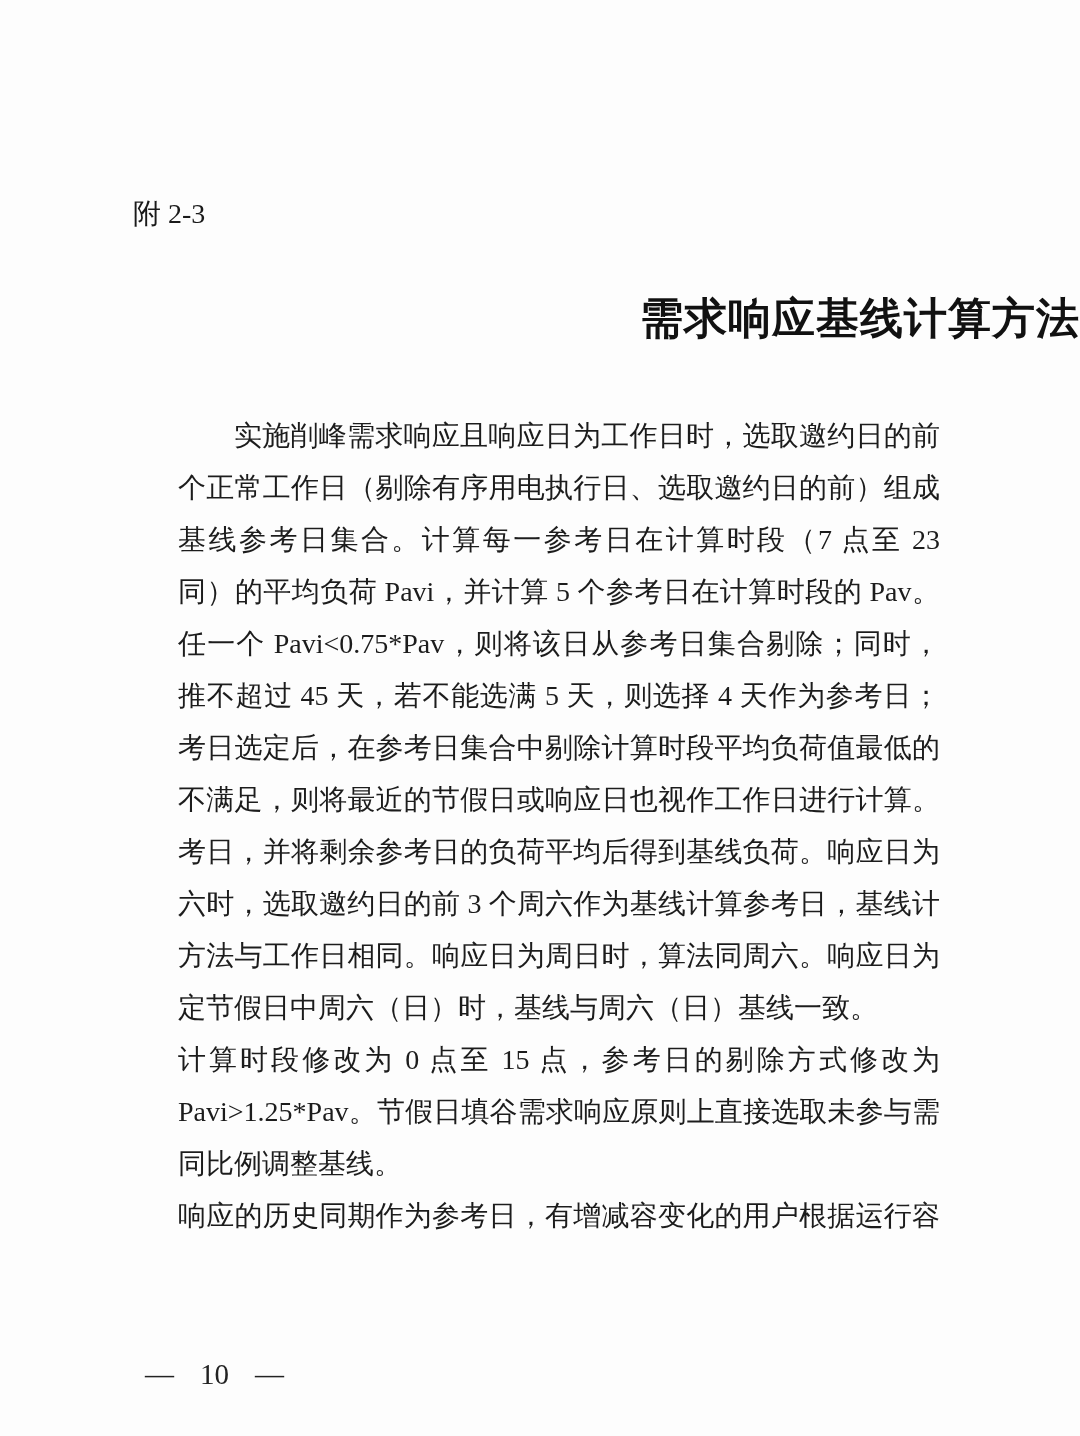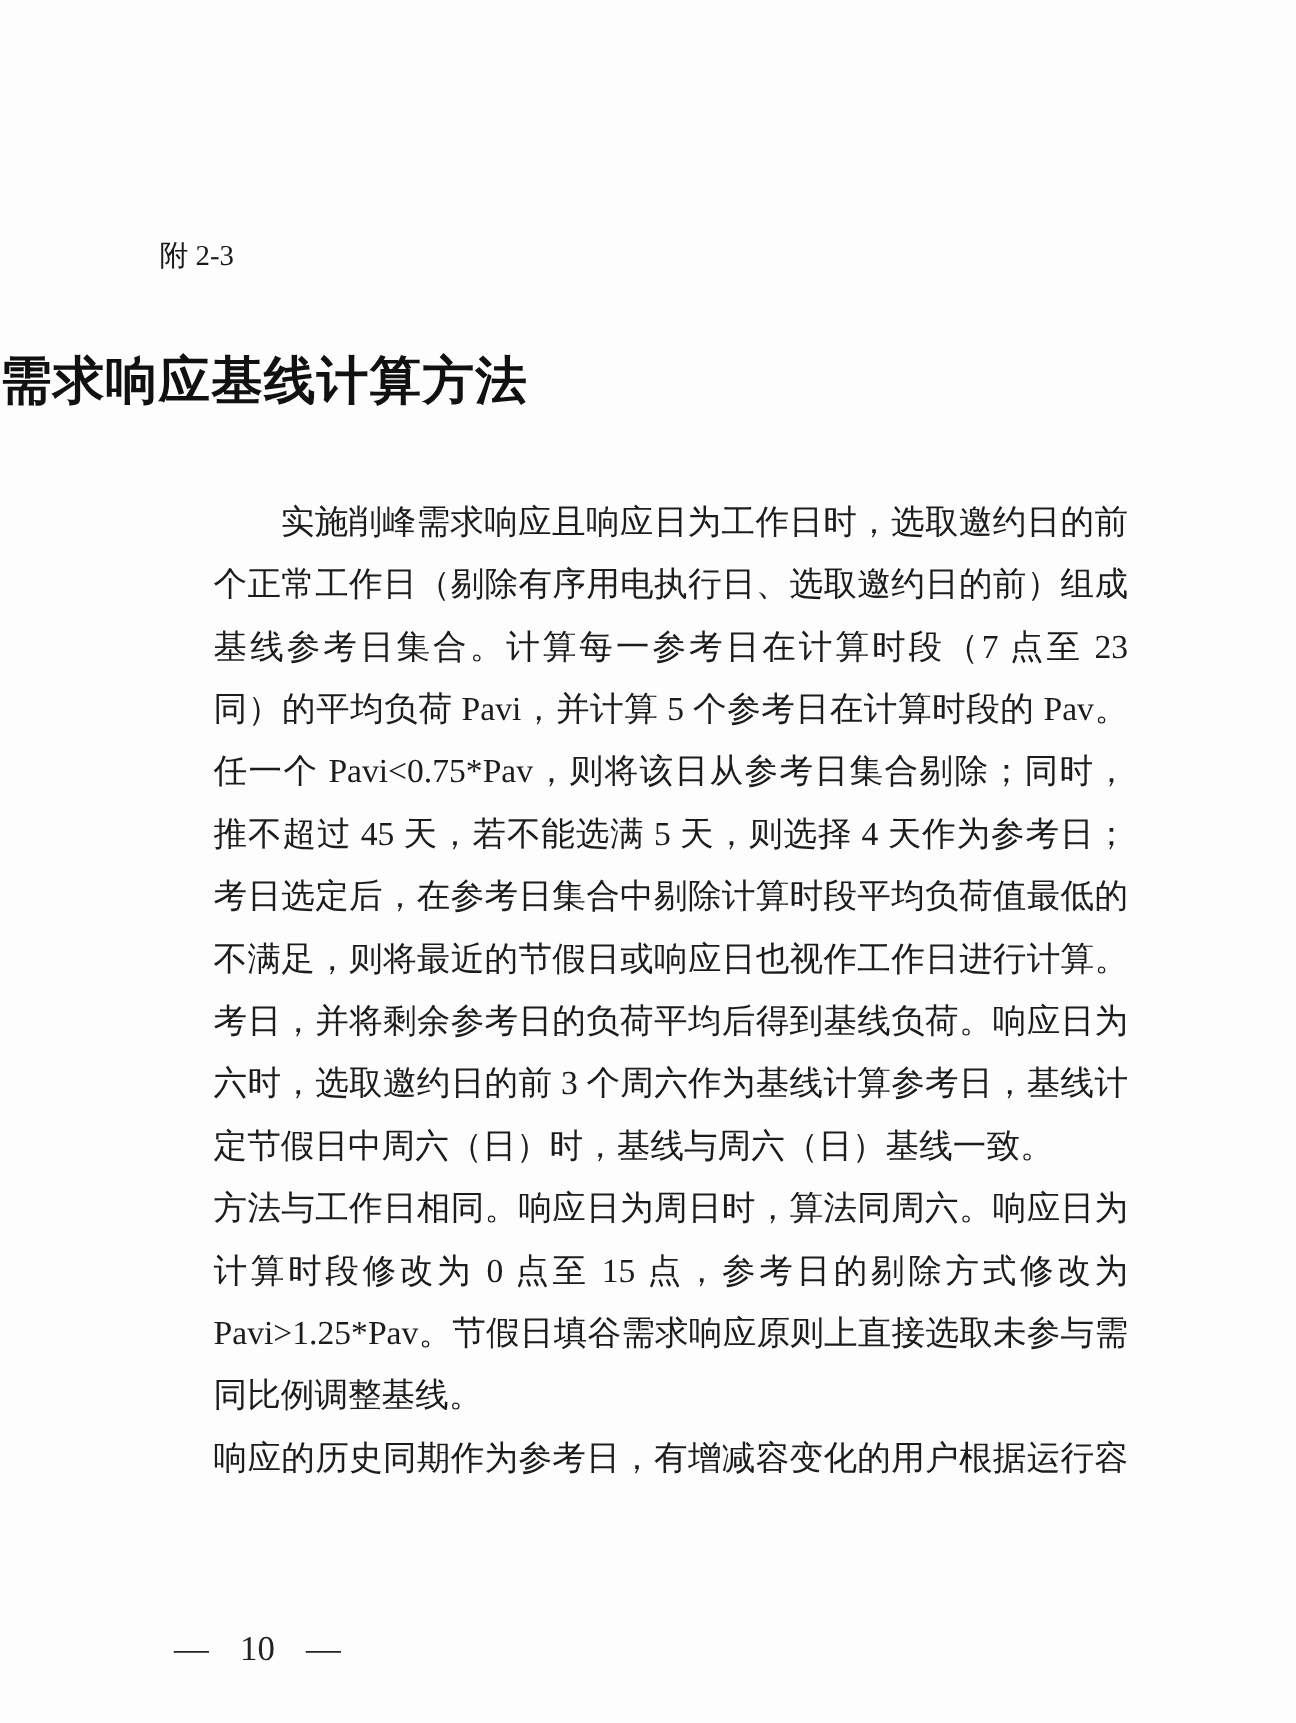--- a/index.html
+++ b/index.html
@@ -14,32 +14,32 @@
     margin: 0 auto;
     background: #fdfdfd;
     overflow: hidden;
     font-family: "Liberation Serif", "DejaVu Serif", serif;
     color: #1d1d1d;
   }
   .annex-label {
     position: absolute;
     left: 133px;
     top: 196px;
-    font-size: 24px;
+    font-size: 28px;
     line-height: 36px;
     color: #1a1a1a;
     white-space: nowrap;
   }
   .doc-title {
     position: absolute;
     left: 0;
     right: 0;
     top: 291px;
     margin: 0;
-    text-align: left;
+    text-align: right;
     font-size: 43px;
     line-height: 56px;
     font-weight: 700;
     color: #111111;
     letter-spacing: 1px;
   }
   .body-text {
     position: absolute;
     left: 142px;
     top: 410px;
@@ -94,22 +94,22 @@
       <span class="line indent">实施削峰需求响应且响应日为工作日时，选取邀约日的前 5</span>
       <span class="line">个正常工作日（剔除有序用电执行日、选取邀约日的前）组成</span>
       <span class="line">基线参考日集合。计算每一参考日在计算时段（7 点至 23 点，下</span>
       <span class="line">同）的平均负荷 Pavi，并计算 5 个参考日在计算时段的 Pav。若</span>
       <span class="line">任一个 Pavi&lt;0.75*Pav，则将该日从参考日集合剔除；同时，向前</span>
       <span class="line">推不超过 45 天，若不能选满 5 天，则选择 4 天作为参考日；若仍</span>
       <span class="line">考日选定后，在参考日集合中剔除计算时段平均负荷值最低的参</span>
       <span class="line">不满足，则将最近的节假日或响应日也视作工作日进行计算。参</span>
       <span class="line">考日，并将剩余参考日的负荷平均后得到基线负荷。响应日为周</span>
       <span class="line">六时，选取邀约日的前 3 个周六作为基线计算参考日，基线计算</span>
+      <span class="line">方法与工作日相同。响应日为周日时，算法同周六。响应日为法</span>
       <span class="line plain">定节假日中周六（日）时，基线与周六（日）基线一致。</span>
-      <span class="line">方法与工作日相同。响应日为周日时，算法同周六。响应日为法</span>
     </div>
 
     <div class="para">
       <span class="line">计算时段修改为 0 点至 15 点，参考日的剔除方式修改为</span>
       <span class="line">Pavi&gt;1.25*Pav。节假日填谷需求响应原则上直接选取未参与需求</span>
       <span class="line plain">同比例调整基线。</span>
       <span class="line">响应的历史同期作为参考日，有增减容变化的用户根据运行容量</span>
     </div>
 
   </div>

